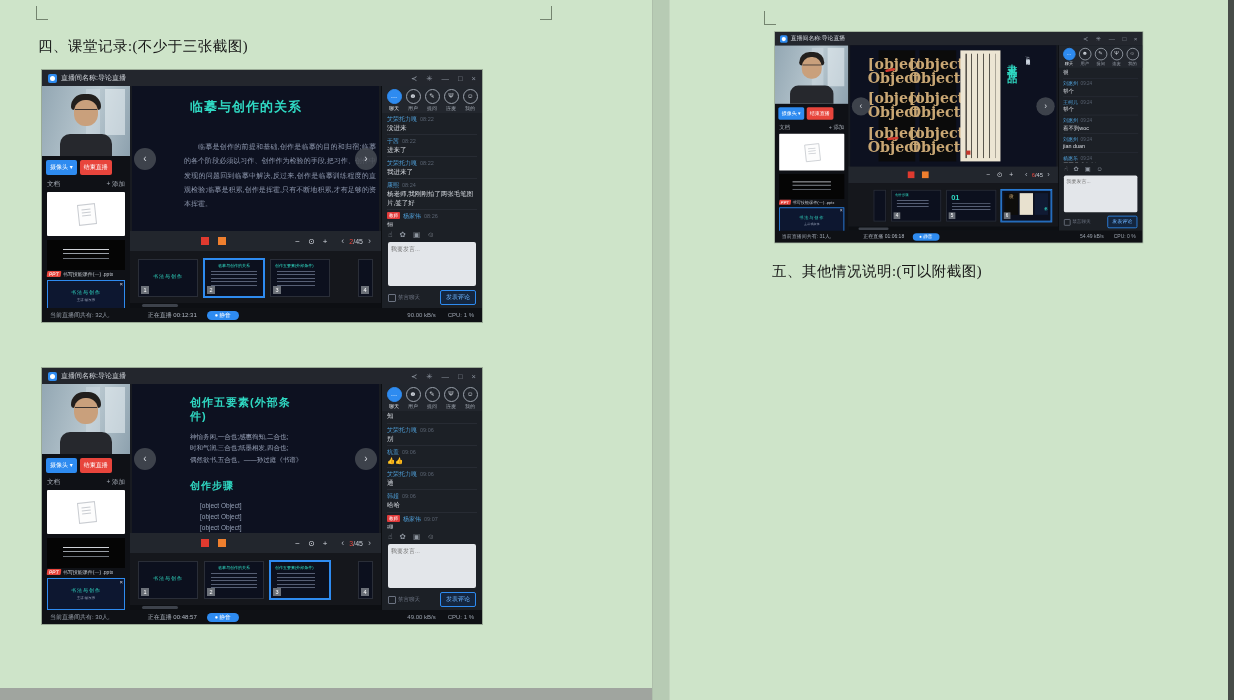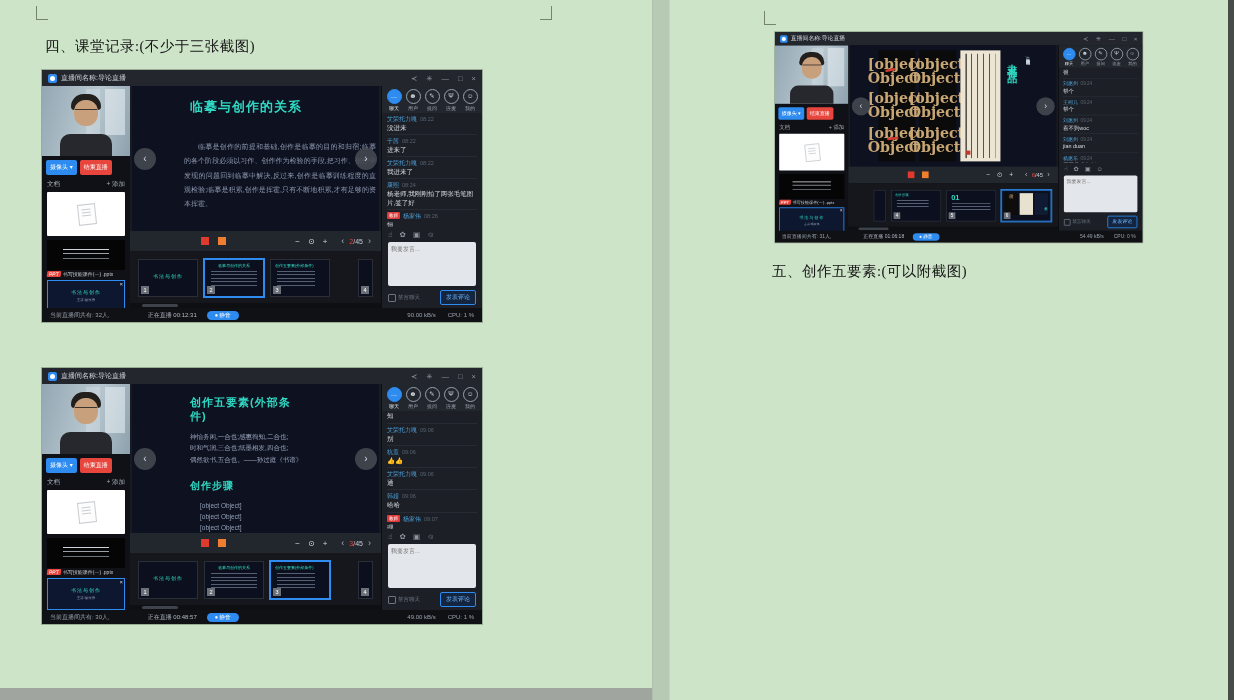--- a/index.html
+++ b/index.html
@@ -10,21 +10,21 @@
   }
   
   .page-gap{position:absolute;left:652px;top:0;width:16px;height:700px;background:#b7cbb4;border-left:1px solid #aebfab;border-right:1px solid #c3d5bf;}
   .right-edge{position:absolute;left:1228px;top:0;width:6px;height:700px;background:#474c48;}
   .bottom-bar{position:absolute;left:0;top:688px;width:652px;height:12px;background:#a0a59f;}
   .crop{position:absolute;width:11px;height:13px;}
   .crop.l{border-left:1px solid #74846f;border-bottom:1px solid #74846f;}
   .crop.r{border-right:1px solid #74846f;border-bottom:1px solid #74846f;}
   .crop1{left:36px;top:6px;} .crop2{left:540px;top:6px;} .crop3{left:764px;top:11px;}
   .doc-heading{position:absolute;font-family:"Liberation Serif","DejaVu Serif",serif;font-size:14.5px;color:#151515;letter-spacing:.5px;}
-  .h-sec4{left:45px;top:37px;} .h-sec5{left:772px;top:262px;}
+  .h-sec4{left:38px;top:37px;} .h-sec5{left:772px;top:262px;}
 
   
   .shot{position:absolute;box-shadow:0 0 0 1px rgba(0,0,0,.25);}
   .shot-a{left:42px;top:70px;width:440px;height:252px;}
   .shot-b{left:42px;top:368px;width:440px;height:256px;}
   .shot-c{left:775px;top:32px;width:440px;height:252px;transform:scale(0.835);transform-origin:0 0;}
 
   
   .app{width:100%;height:100%;background:#15181d;display:flex;flex-direction:column;color:#cfd3da;overflow:hidden;}
   .titlebar{height:16px;background:#23262d;display:flex;align-items:center;padding:0 6px;flex:none;}
@@ -156,21 +156,21 @@
 <body>
 
 <div class="page-gap"></div>
 <div class="right-edge"></div>
 <div class="bottom-bar"></div>
 <div class="crop l crop1"></div>
 <div class="crop r crop2"></div>
 <div class="crop l crop3"></div>
 
 <div class="doc-heading h-sec4">四、课堂记录:(不少于三张截图)</div>
-<div class="doc-heading h-sec5">五、创作五要素:(可以附截图)</div>
+<div class="doc-heading h-sec5">五、其他情况说明:(可以附截图)</div>
 
 <div class="shot shot-a">
   <div class="app">
 
     <div class="titlebar">
       <span class="app-ic"></span>
       <span class="tb-title">直播间名称:导论直播</span>
       <span class="tb-icons">
         <span>≺</span>
         <span>✳</span>

